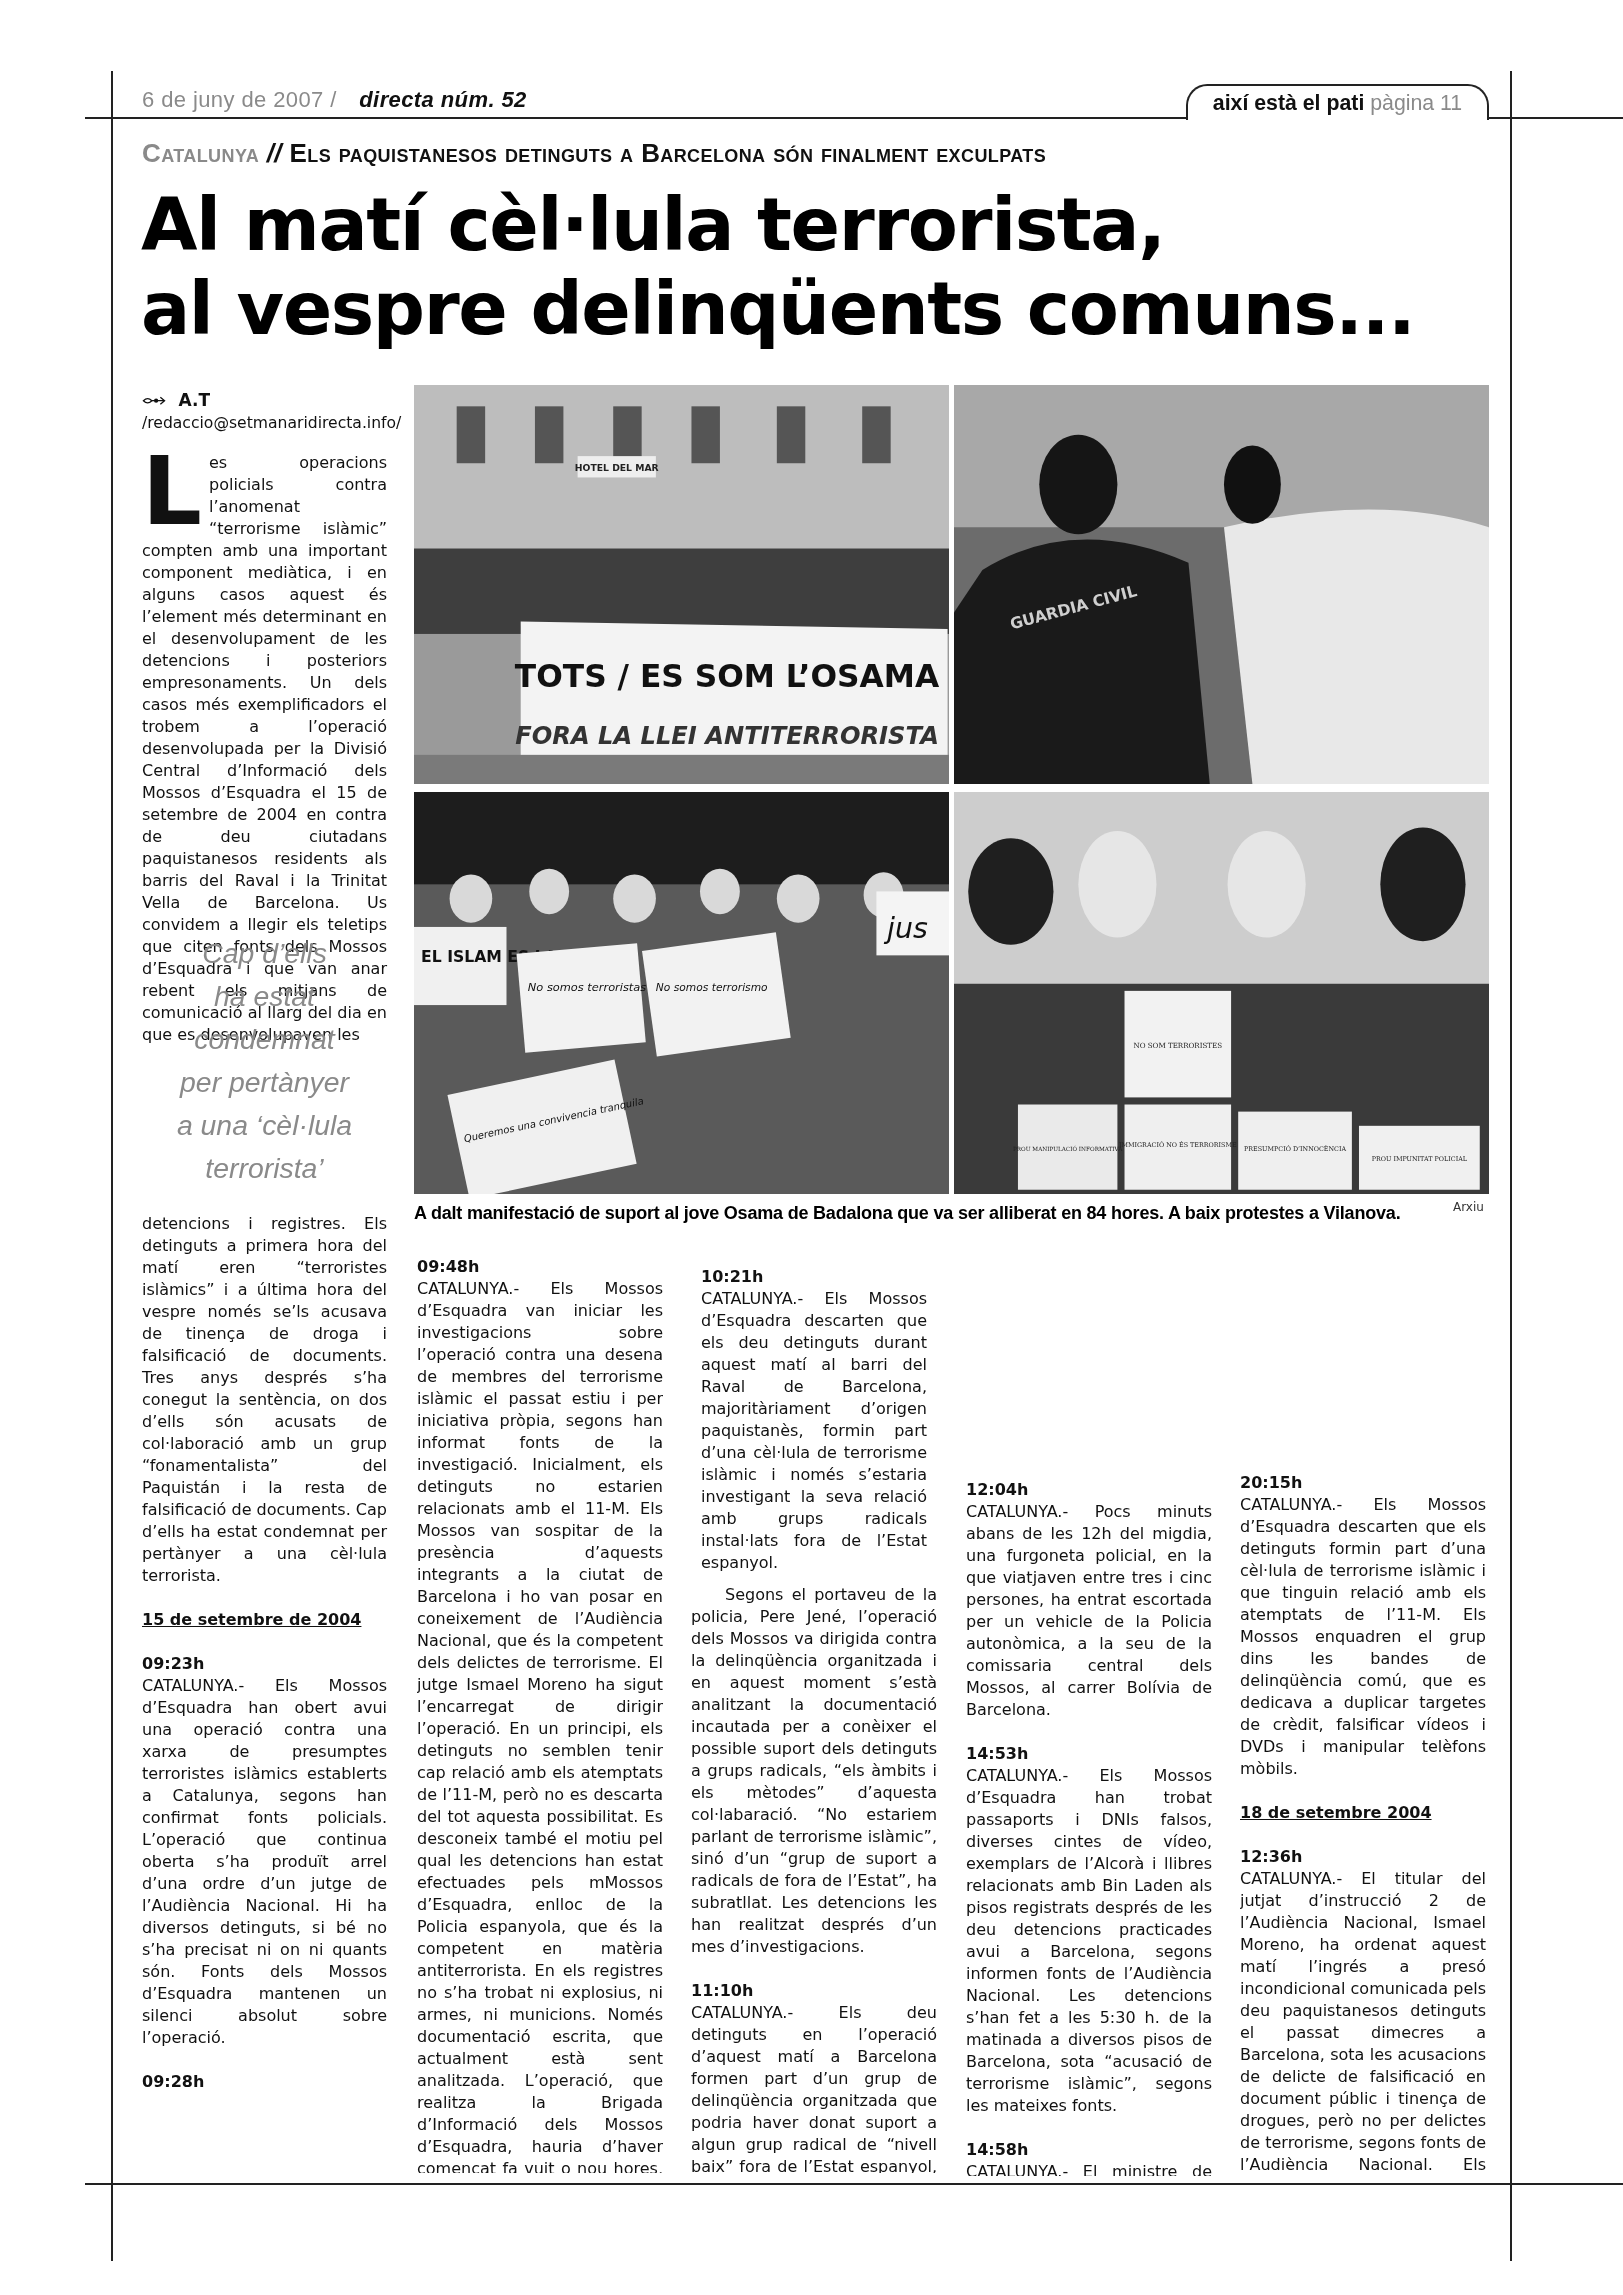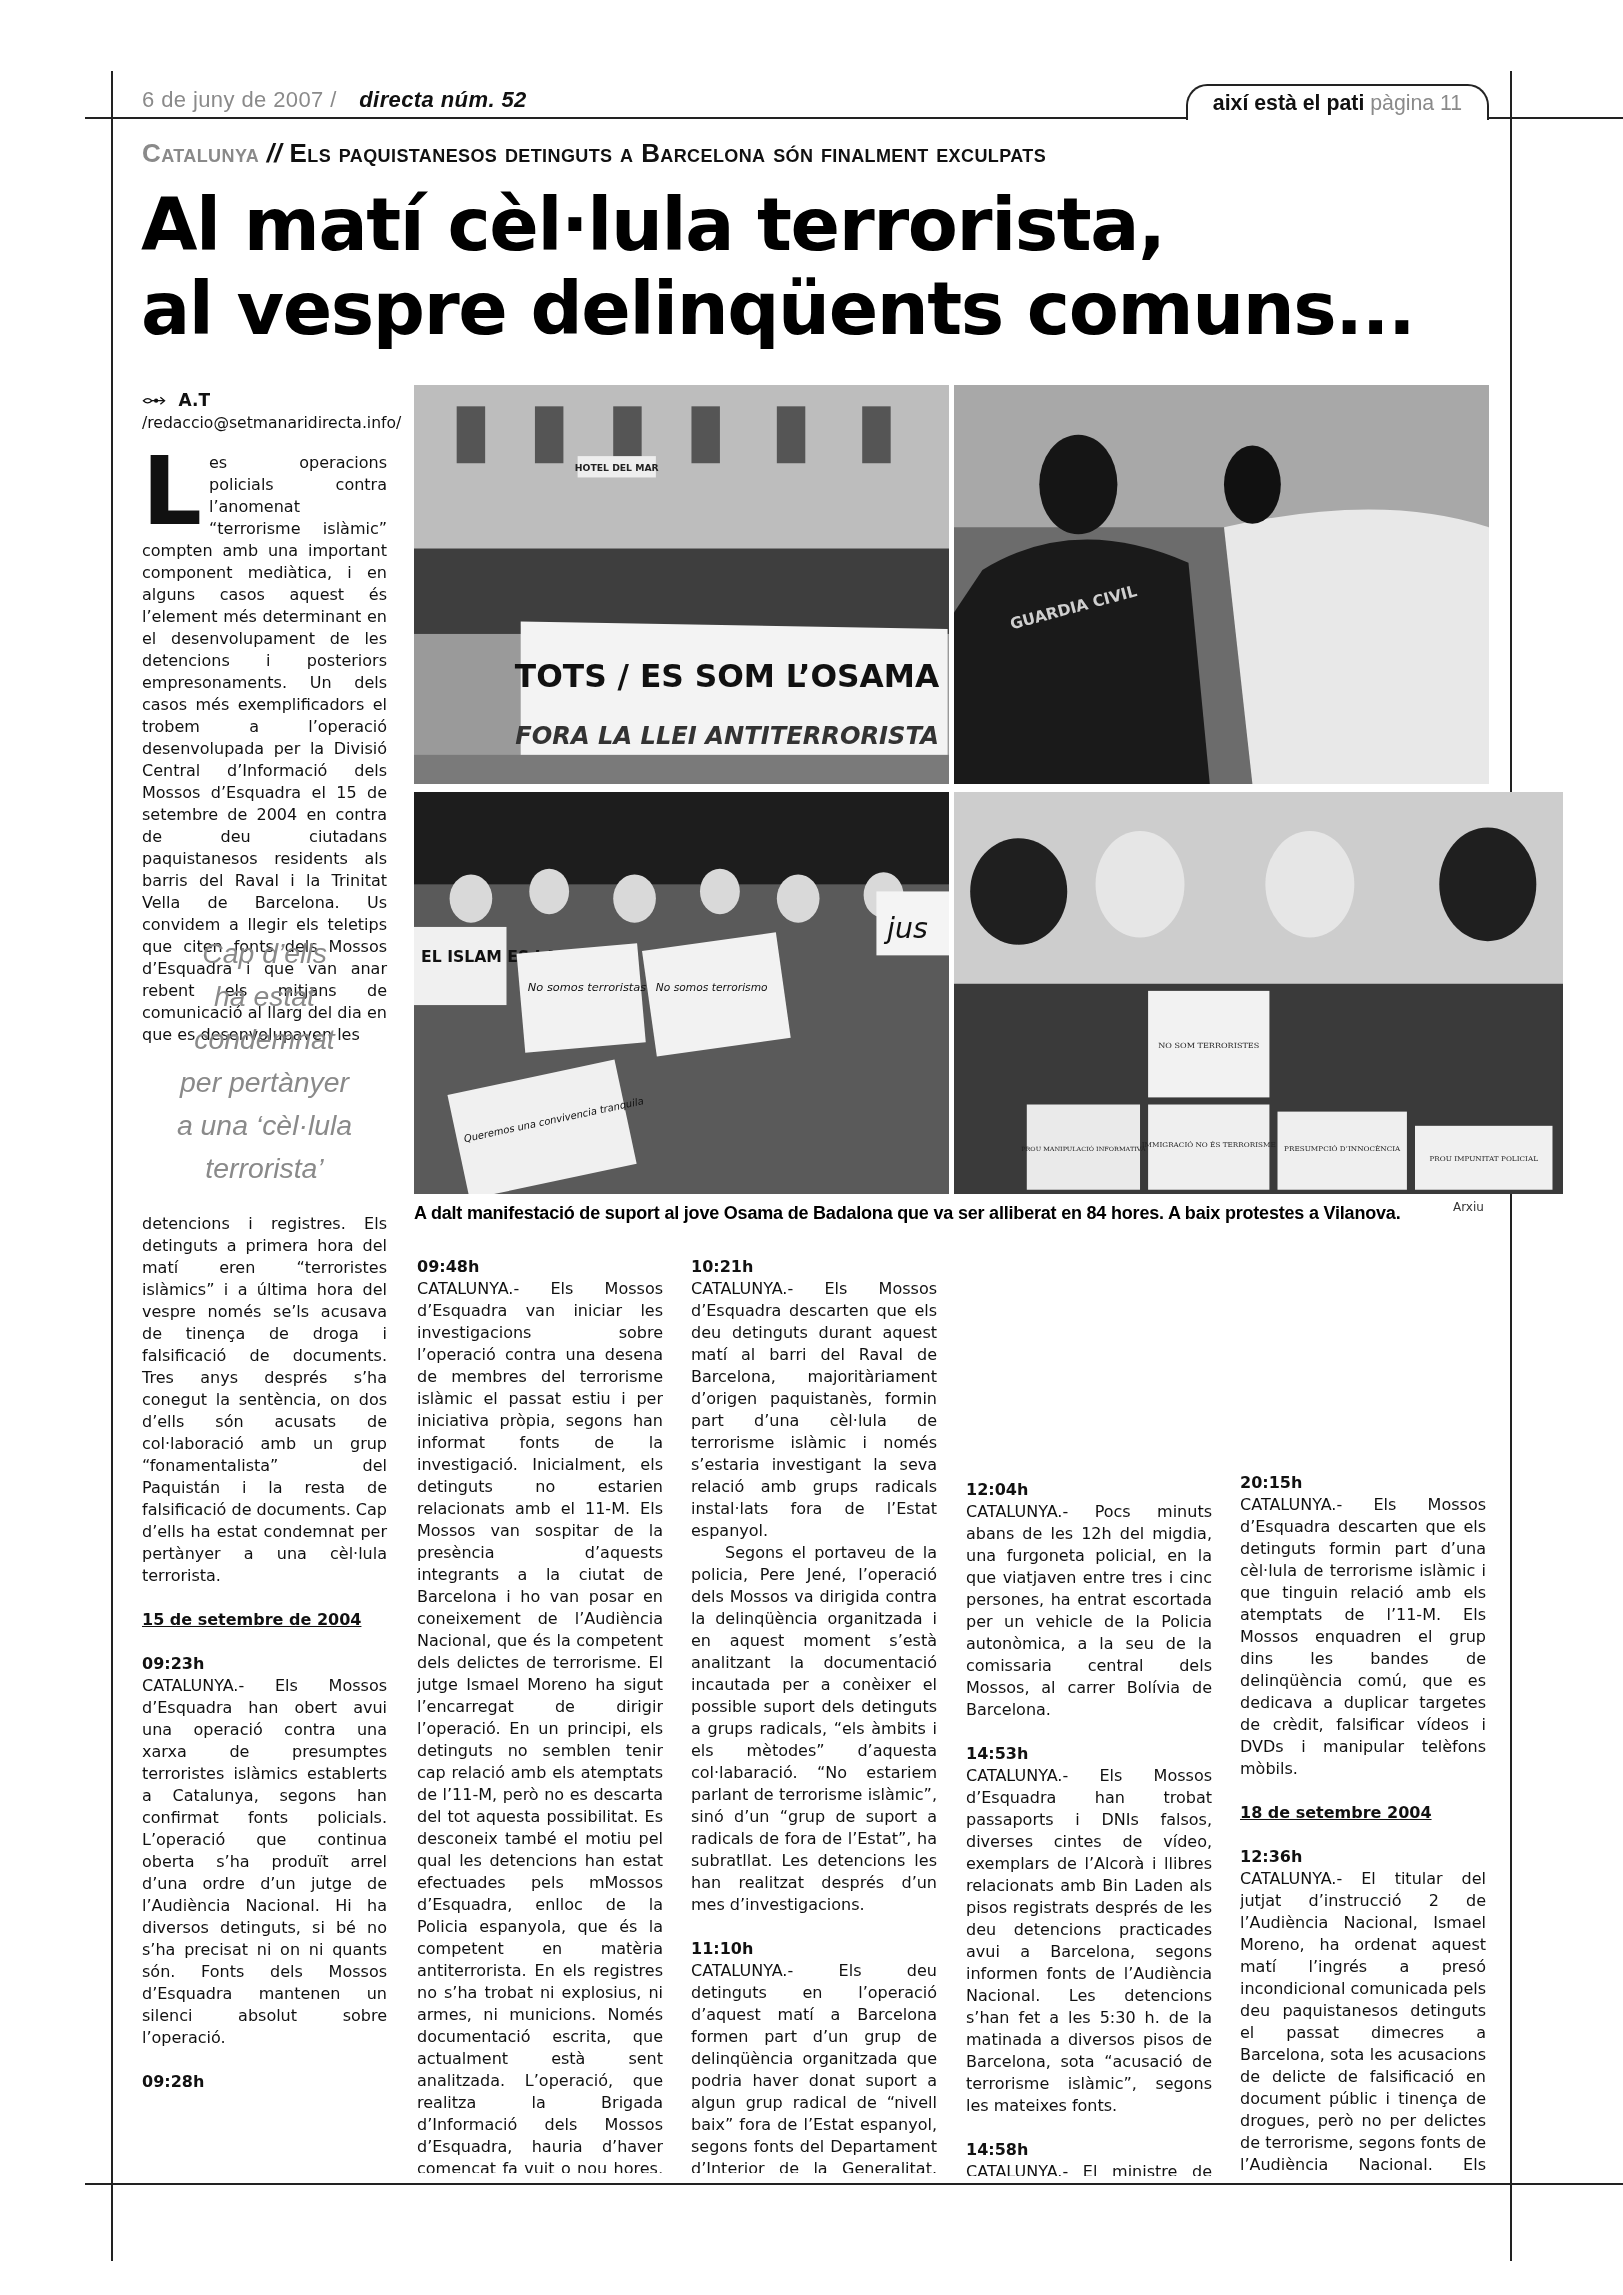--- a/index.html
+++ b/index.html
@@ -161,21 +161,21 @@
     <text x="160" y="280" font-family="DejaVu Sans, sans-serif" font-size="16" font-style="italic" fill="#111">No somos terroristas</text>
     <rect x="330" y="210" width="190" height="150" fill="#f2f2f2" transform="rotate(-8 425 285)"></rect>
     <text x="340" y="280" font-family="DejaVu Sans, sans-serif" font-size="15" font-style="italic" fill="#111">No somos terrorismo</text>
     <rect x="650" y="140" width="110" height="90" fill="#f4f4f4"></rect>
     <text x="665" y="205" font-family="DejaVu Sans, sans-serif" font-size="40" font-style="italic" fill="#111">jus</text>
     <rect x="60" y="400" width="240" height="150" fill="#f0f0f0" transform="rotate(-12 180 475)"></rect>
     <text x="70" y="470" font-family="DejaVu Sans, sans-serif" font-size="14" font-style="italic" fill="#111" transform="rotate(-12 180 475)">Queremos una convivencia tranquila</text>
   </svg>
 </div>
 
-<div class="photo" style="left:954px; top:792px; width:609px; height:402px;">
+<div class="photo" style="left:954px; top:792px; width:535px; height:402px;">
   <svg viewBox="0 0 753 566" preserveAspectRatio="none">
     <rect width="753" height="566" fill="#3a3a3a"></rect>
     <rect width="753" height="270" fill="#cdcdcd"></rect>
     <g fill="#1f1f1f">
         <ellipse cx="80" cy="140" rx="60" ry="75"></ellipse>
         <ellipse cx="660" cy="130" rx="60" ry="80"></ellipse>
       </g>
     <g fill="#e6e6e6">
         <ellipse cx="230" cy="130" rx="55" ry="75"></ellipse>
         <ellipse cx="440" cy="130" rx="55" ry="75"></ellipse>
@@ -203,21 +203,21 @@
   <p style="margin:0">
       <span class="time">09:28h</span>
     </p>
 </div>
 
 <div class="col" style="left:417px; top:1256px; width:246px; height:917px; overflow:hidden;">
   <p style="margin:0"><span class="time">09:48h</span><span>CATALUNYA.- Els Mossos d’Esquadra van iniciar les investigacions sobre l’operació contra una desena de membres del terrorisme islàmic el passat estiu i per iniciativa pròpia, segons han informat fonts de la investigació. Inicialment, els detinguts no estarien relacionats amb el 11-M. Els Mossos van sospitar de la presència d’aquests integrants a la ciutat de Barcelona i ho van posar en coneixement de l’Audiència Nacional, que és la competent dels delictes de terrorisme. El jutge Ismael Moreno ha sigut l’encarregat de dirigir l’operació. En un principi, els detinguts no semblen tenir cap relació amb els atemptats de l’11-M, però no es descarta del tot aquesta possibilitat. Es desconeix també el motiu pel qual les detencions han estat efectuades pels mMossos d’Esquadra, enlloc de la Policia espanyola, que és la competent en matèria antiterrorista. En els registres no s’ha trobat ni explosius, ni armes, ni municions. Només documentació escrita, que actualment està sent analitzada. L’operació, que realitza la Brigada d’Informació dels Mossos d’Esquadra, hauria d’haver començat fa vuit o nou hores, però un problema amb la citació dels secretaris del jutjat que han de ser presents als registres l’ha retrasat.</span></p>
 </div>
 
 <div class="col" style="left:691px; top:1256px; width:246px; height:917px; overflow:hidden;">
-  <p style="margin:0"><span class="time">10:21h</span><span>CATALUNYA.- Els Mossos d’Esquadra descarten que els deu detinguts durant aquest matí al barri del Raval de Barcelona, majoritàriament d’origen paquistanès, formin part d’una cèl·lula de terrorisme islàmic i només s’estaria investigant la seva relació amb grups radicals instal·lats fora de l’Estat espanyol.</span></p>
+  <p style="margin:10px"><span class="time">10:21h</span><span>CATALUNYA.- Els Mossos d’Esquadra descarten que els deu detinguts durant aquest matí al barri del Raval de Barcelona, majoritàriament d’origen paquistanès, formin part d’una cèl·lula de terrorisme islàmic i només s’estaria investigant la seva relació amb grups radicals instal·lats fora de l’Estat espanyol.</span></p>
   <p class="cont" style="margin-bottom:22px;">Segons el portaveu de la policia, Pere Jené, l’operació dels Mossos va dirigida contra la delinqüència organitzada i en aquest moment s’està analitzant la documentació incautada per a conèixer el possible suport dels detinguts a grups radicals, “els àmbits i els mètodes” d’aquesta col·labaració. “No estariem parlant de terrorisme islàmic”, sinó d’un “grup de suport a radicals de fora de l’Estat”, ha subratllat. Les detencions les han realitzat després d’un mes d’investigacions.</p>
   <p><span class="time">11:10h</span><span>CATALUNYA.- Els deu detinguts en l’operació d’aquest matí a Barcelona formen part d’un grup de delinqüència organitzada que podria haver donat suport a algun grup radical de “nivell baix” fora de l’Estat espanyol, segons fonts del Departament d’Interior de la Generalitat. Les mateixes fonts han assenyalat que es tracta d’un grup de delinqüents organitzats i que s’estaria estudiant “el suport que, en algun moment concret, podrien haver donat a algun grup radical de nivell baix fora de l’Estat”. En cap moment estariem parlant d’una cèl·lula d’Al-Qaeda”, segons el portaveu Pere Jané.</span></p>
 </div>
 
 <div class="col" style="left:966px; top:1479px; width:246px; height:697px; overflow:hidden;">
   <p><span class="time">12:04h</span><span>CATALUNYA.- Pocs minuts abans de les 12h del migdia, una furgoneta policial, en la que viatjaven entre tres i cinc persones, ha entrat escortada per un vehicle de la Policia autonòmica, a la seu de la comissaria central dels Mossos, al carrer Bolívia de Barcelona.</span></p>
   <p><span class="time">14:53h</span><span>CATALUNYA.- Els Mossos d’Esquadra han trobat passaports i DNIs falsos, diverses cintes de vídeo, exemplars de l’Alcorà i llibres relacionats amb Bin Laden als pisos registrats després de les deu detencions practicades avui a Barcelona, segons informen fonts de l’Audiència Nacional. Les detencions s’han fet a les 5:30 h. de la matinada a diversos pisos de Barcelona, sota “acusació de terrorisme islàmic”, segons les mateixes fonts.</span></p>
   <p style="margin:0"><span class="time">14:58h</span><span>CATALUNYA.- El ministre de Justícia, Juan Fernando López Aguilar, ha assenyalat avui que el Govern ofereix la “millor disposició a aportar els recursos necessaris per donar la batalla al terrorisme”. Tant en el front preventiu com en el front repressiu. Les declaracions han estat fetes en referència a l’operació dels Mossos d’Esquadra en que s’ha detingut a deu paquistanesos que podrien estar vinculats amb grups islamistes radicals fora de l’Estat.</span></p>
 </div>
 

